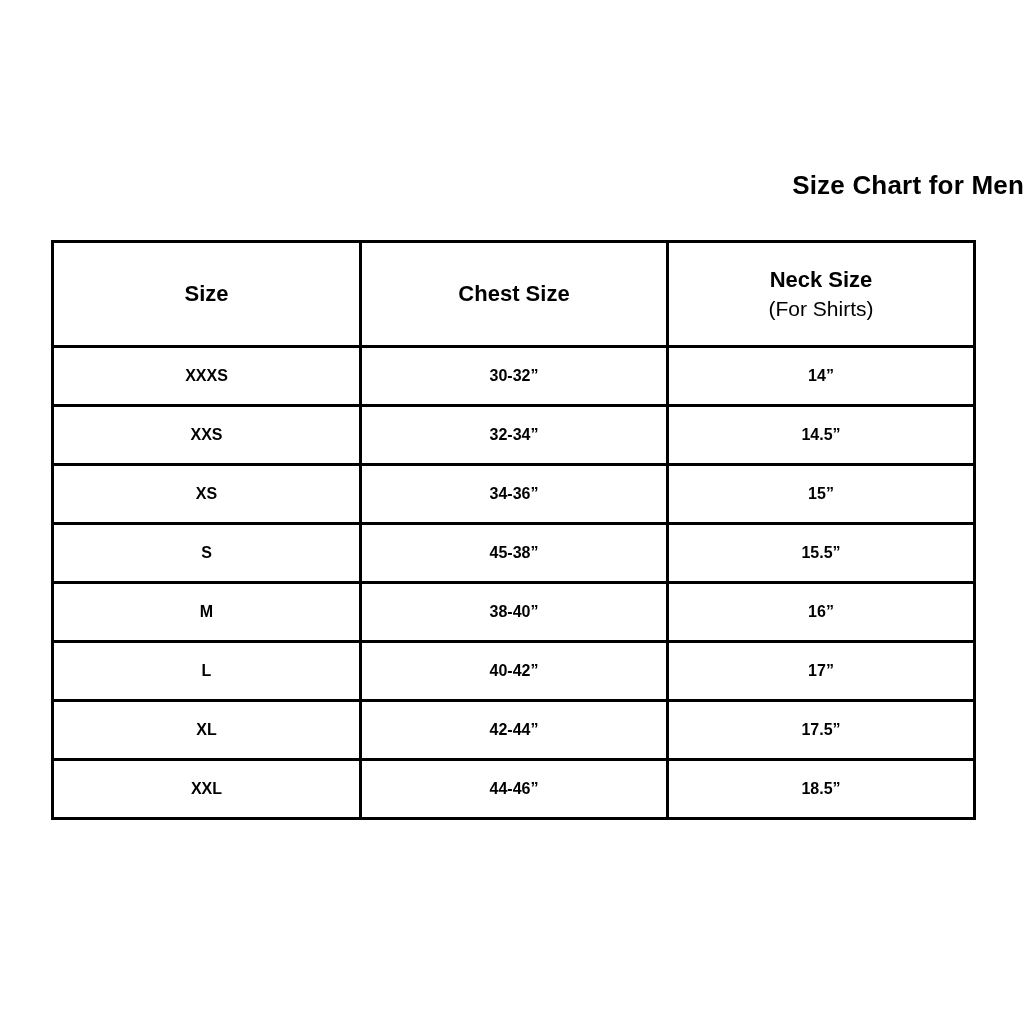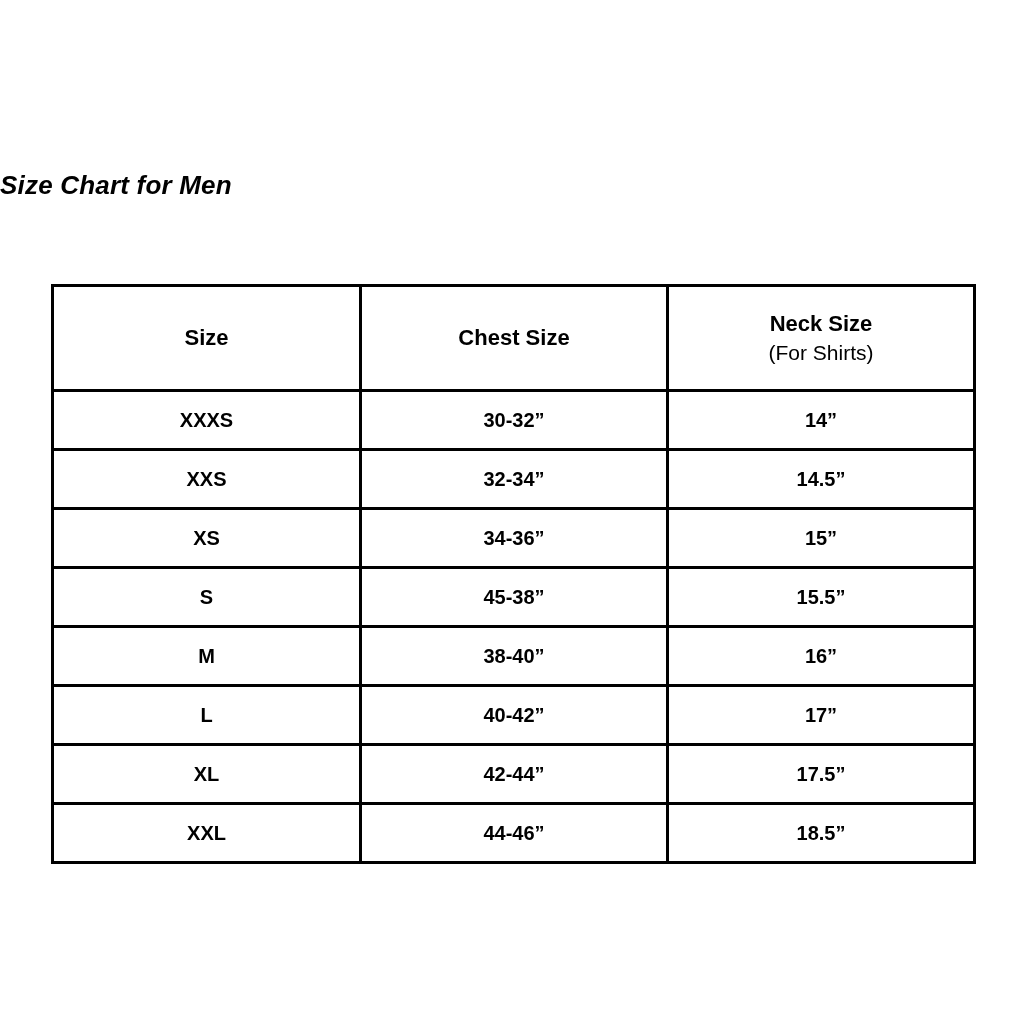--- a/index.html
+++ b/index.html
@@ -18,37 +18,35 @@
     position: relative;
     width: 1024px;
     height: 1024px;
     box-sizing: border-box;
   }
   .chart-title {
     position: absolute;
     top: 170px;
     left: 0;
     width: 1024px;
-    text-align: left;
+    text-align: right;
     font-size: 26px;
     font-weight: bold;
     letter-spacing: 0.2px;
-    font-style: italic;
   }
   .table-wrap {
     position: absolute;
     left: 51px;
     top: 240px;
     width: 922px;
   }
   table.size-table {
     border-collapse: collapse;
     width: 922px;
     table-layout: fixed;
-    margin-top: 44px;
   }
   table.size-table col.c1 { width: 308px; }
   table.size-table col.c2 { width: 307px; }
   table.size-table col.c3 { width: 307px; }
 
   table.size-table th,
   table.size-table td {
     border: 3px solid #000000;
     text-align: center;
     vertical-align: middle;
@@ -61,21 +59,21 @@
     line-height: 1.3;
     padding: 4px 6px;
   }
   table.size-table thead th .sub {
     display: block;
     font-size: 21px;
     font-weight: normal;
   }
   table.size-table tbody td {
     height: 52px;
-    font-size: 20px;
+    font-size: 16px;
     padding: 2px 6px;
   }
 </style>
 </head>
 <body>
 
 <div class="page">
 
   <div class="chart-title">Size Chart for Men</div>
 

